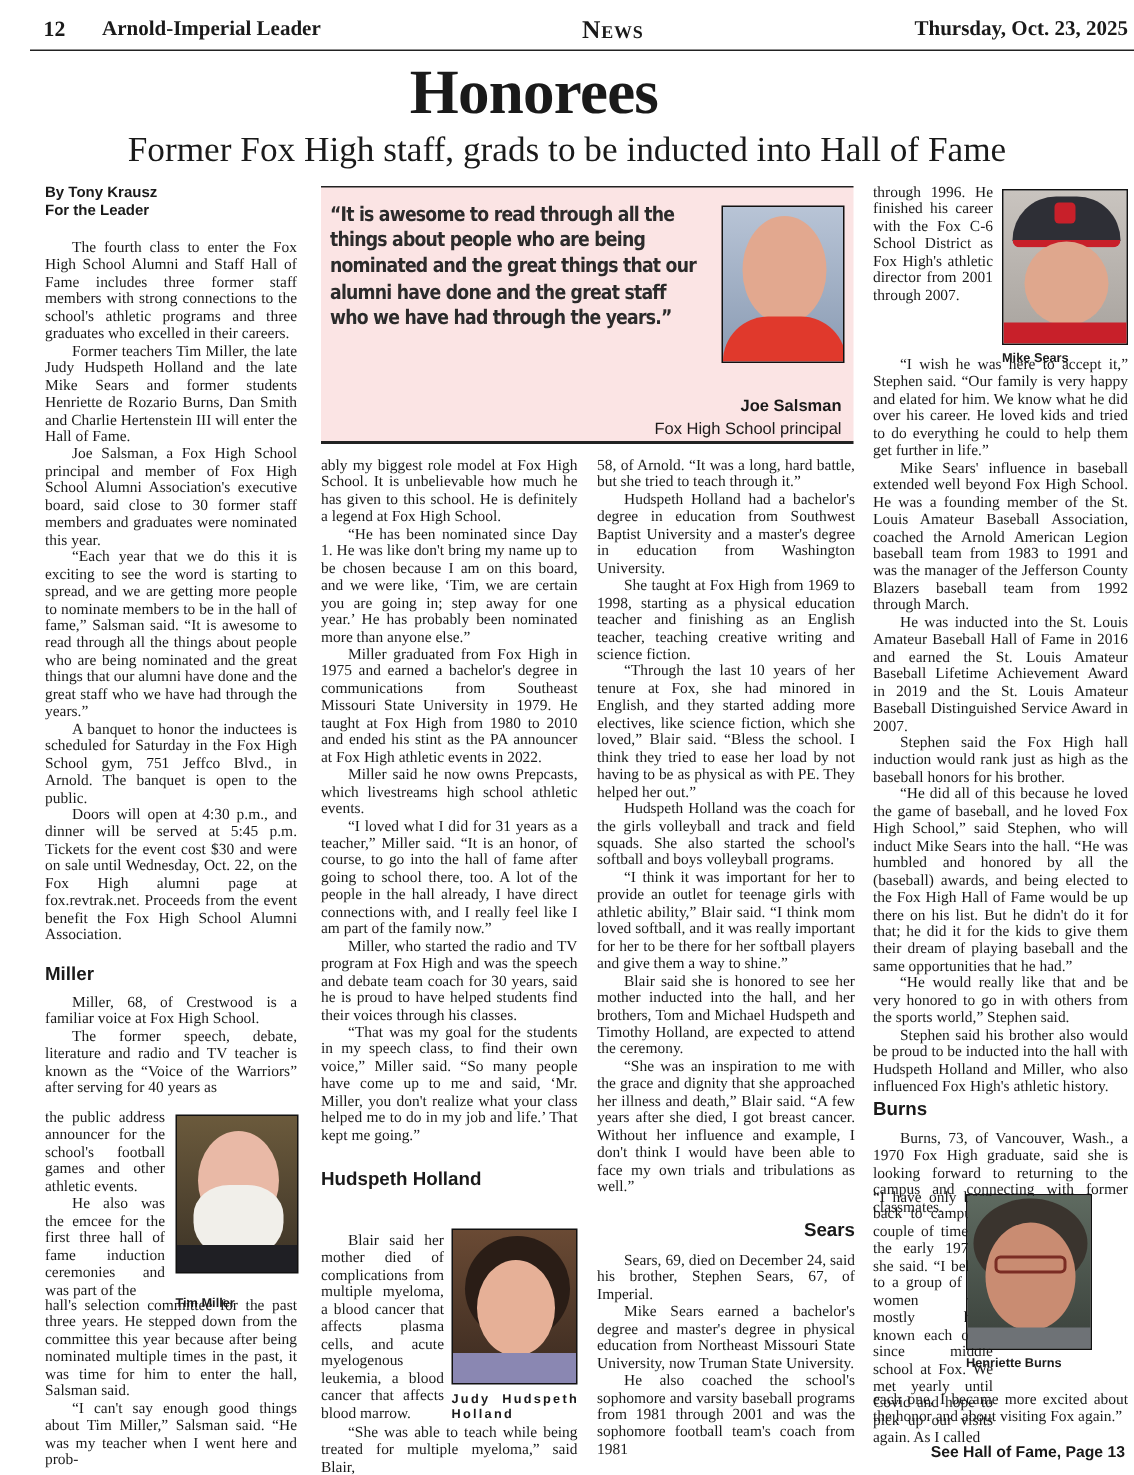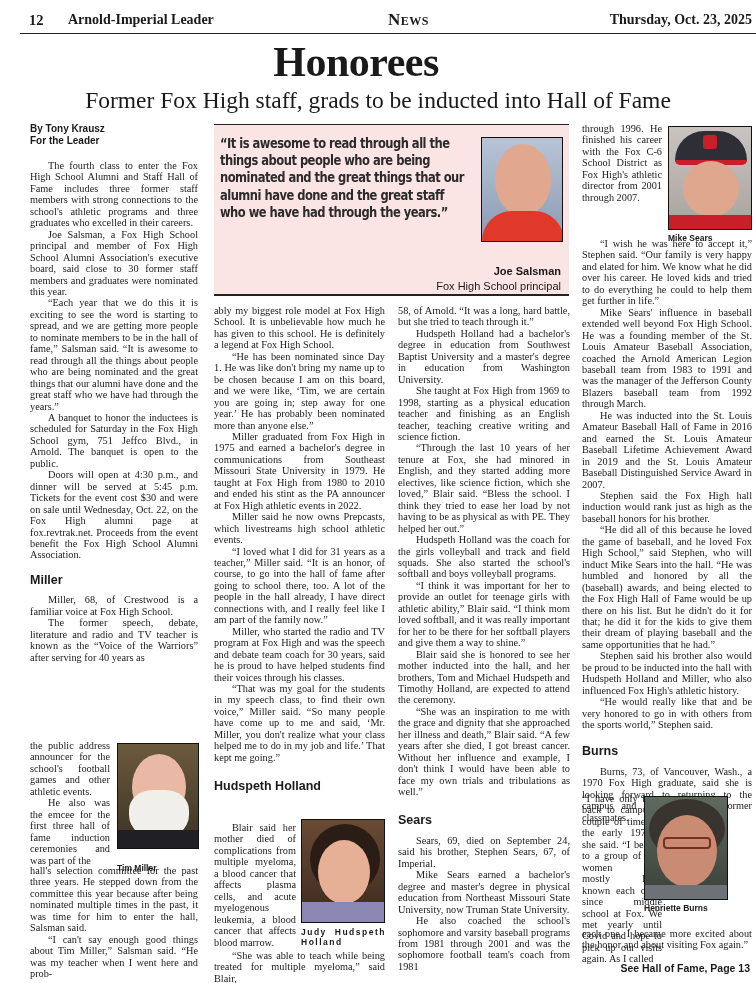--- a/index.html
+++ b/index.html
@@ -46,20 +46,21 @@
 
 <h1 class="headline">Honorees</h1>
 <div class="subhead">Former Fox High staff, grads to be inducted into Hall of Fame</div>
 
 <div class="col" style="left:30px; top:123px; width:168px;">
   <div class="byline">
     <div>By Tony Krausz</div>
     <div>For the Leader</div>
   </div>
   <p>The fourth class to enter the Fox High School Alumni and Staff Hall of Fame includes three former staff members with strong connections to the school's athletic programs and three graduates who excelled in their careers.</p>
+  <p>Former teachers Tim Miller, the late Judy Hudspeth Holland and the late Mike Sears and former students Henriette de Rozario Burns, Dan Smith and Charlie Hertenstein III will enter the Hall of Fame.</p>
   <p>Joe Salsman, a Fox High School principal and member of Fox High School Alumni Association's executive board, said close to 30 former staff members and graduates were nominated this year.</p>
   <p>“Each year that we do this it is exciting to see the word is starting to spread, and we are getting more people to nominate members to be in the hall of fame,” Salsman said. “It is awesome to read through all the things about people who are being nominated and the great things that our alumni have done and the great staff who we have had through the years.”</p>
   <p>A banquet to honor the inductees is scheduled for Saturday in the Fox High School gym, 751 Jeffco Blvd., in Arnold. The banquet is open to the public.</p>
   <p>Doors will open at 4:30 p.m., and dinner will be served at 5:45 p.m. Tickets for the event cost $30 and were on sale until Wednesday, Oct. 22, on the Fox High alumni page at fox.revtrak.net. Proceeds from the event benefit the Fox High School Alumni Association.</p>
   <div class="section-head" style="margin-top:14px;">Miller</div>
   <p>Miller, 68, of Crestwood is a familiar voice at Fox High School.</p>
   <p>The former speech, debate, literature and radio and TV teacher is known as the “Voice of the Warriors” after serving for 40 years as</p>
 </div>
 
 <div class="col" style="left:30px; top:740px; width:80px; text-align:justify;">
@@ -116,22 +117,22 @@
 
 <div class="col" style="left:398px; top:305px; width:172px;">
   <p class="noindent">58, of Arnold. “It was a long, hard battle, but she tried to teach through it.”</p>
   <p>Hudspeth Holland had a bachelor's degree in education from Southwest Baptist University and a master's degree in education from Washington University.</p>
   <p>She taught at Fox High from 1969 to 1998, starting as a physical education teacher and finishing as an English teacher, teaching creative writing and science fiction.</p>
   <p>“Through the last 10 years of her tenure at Fox, she had minored in English, and they started adding more electives, like science fiction, which she loved,” Blair said. “Bless the school. I think they tried to ease her load by not having to be as physical as with PE. They helped her out.”</p>
   <p>Hudspeth Holland was the coach for the girls volleyball and track and field squads. She also started the school's softball and boys volleyball programs.</p>
   <p>“I think it was important for her to provide an outlet for teenage girls with athletic ability,” Blair said. “I think mom loved softball, and it was really important for her to be there for her softball players and give them a way to shine.”</p>
   <p>Blair said she is honored to see her mother inducted into the hall, and her brothers, Tom and Michael Hudspeth and Timothy Holland, are expected to attend the ceremony.</p>
   <p>“She was an inspiration to me with the grace and dignity that she approached her illness and death,” Blair said. “A few years after she died, I got breast cancer. Without her influence and example, I don't think I would have been able to face my own trials and tribulations as well.”</p>
-  <div class="section-head" style="margin-top:18px;">Sears</div>
-  <p>Sears, 69, died on September 24, said his brother, Stephen Sears, 67, of Imperial.</p>
+  <div class="section-head" style="margin-top:18px;text-align:right;">Sears</div>
+  <p>Sears, 69, died on December 24, said his brother, Stephen Sears, 67, of Imperial.</p>
   <p>Mike Sears earned a bachelor's degree and master's degree in physical education from Northeast Missouri State University, now Truman State University.</p>
   <p>He also coached the school's sophomore and varsity baseball programs from 1981 through 2001 and was the sophomore football team's coach from 1981</p>
 </div>
 
 <div class="col" style="left:582px; top:123px; width:80px;">
   <p class="noindent">through 1996. He finished his career with the Fox C-6 School District as Fox High's athletic director from 2001 through 2007.</p>
 </div>
 <div style="position:absolute; left:668px; top:126px; width:84px;">
   <div class="photo" style="width:84px; height:104px; background:linear-gradient(#c9c4bf,#a8a39e);">
     <div style="position:absolute; left:6px; top:4px; width:72px; height:34px; background:#2e2f36; border-radius:36px 36px 6px 6px; border-bottom:5px solid #c8202a;"></div>
@@ -140,23 +141,23 @@
     <div style="position:absolute; left:0; bottom:0; width:84px; height:14px; background:#c8202a;"></div>
   </div>
   <div class="caption" style="margin-top:3px;">Mike Sears</div>
 </div>
 <div class="col" style="left:582px; top:238px; width:170px;">
   <p>“I wish he was here to accept it,” Stephen said. “Our family is very happy and elated for him. We know what he did over his career. He loved kids and tried to do everything he could to help them get further in life.”</p>
   <p>Mike Sears' influence in baseball extended well beyond Fox High School. He was a founding member of the St. Louis Amateur Baseball Association, coached the Arnold American Legion baseball team from 1983 to 1991 and was the manager of the Jefferson County Blazers baseball team from 1992 through March.</p>
   <p>He was inducted into the St. Louis Amateur Baseball Hall of Fame in 2016 and earned the St. Louis Amateur Baseball Lifetime Achievement Award in 2019 and the St. Louis Amateur Baseball Distinguished Service Award in 2007.</p>
   <p>Stephen said the Fox High hall induction would rank just as high as the baseball honors for his brother.</p>
   <p>“He did all of this because he loved the game of baseball, and he loved Fox High School,” said Stephen, who will induct Mike Sears into the hall. “He was humbled and honored by all the (baseball) awards, and being elected to the Fox High Hall of Fame would be up there on his list. But he didn't do it for that; he did it for the kids to give them their dream of playing baseball and the same opportunities that he had.”</p>
+  <p>“He would really like that and be very honored to go in with others from the sports world,” Stephen said.</p>
   <p>Stephen said his brother also would be proud to be inducted into the hall with Hudspeth Holland and Miller, who also influenced Fox High's athletic history.</p>
-  <p>“He would really like that and be very honored to go in with others from the sports world,” Stephen said.</p>
-  <div class="section-head" style="margin-top:16px;">Burns</div>
+  <div class="section-head" style="margin-top:4px;">Burns</div>
   <p>Burns, 73, of Vancouver, Wash., a 1970 Fox High graduate, said she is looking forward to returning to the campus and connecting with former classmates.</p>
 </div>
 <div class="col" style="left:582px; top:793px; width:80px;">
   <p class="noindent">“I have only been back to campus a couple of times in the early 1970s,” she said. “I belong to a group of Fox women who mostly have known each other since middle school at Fox. We met yearly until Covid and hope to pick up our visits again. As I called</p>
 </div>
 <div style="position:absolute; left:644px; top:796px; width:67px;">
   <div class="photo" style="width:84px; height:104px; background:linear-gradient(#5e6a60,#3a413b);">
     <div class="face" style="left:4px; top:2px; width:76px; height:60px; background:#3a342e;"></div>
     <div class="face" style="left:12px; top:18px; width:60px; height:72px; background:#c98c72;"></div>
     <div style="position:absolute; left:18px; top:40px; width:48px; height:12px; border:2px solid #7a2d24; border-radius:4px;"></div>

